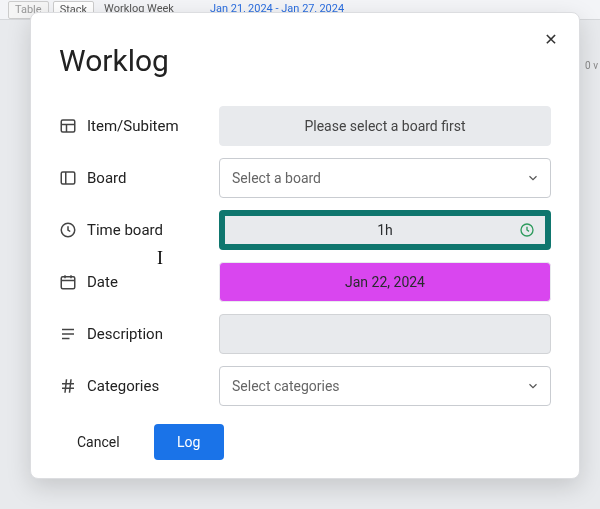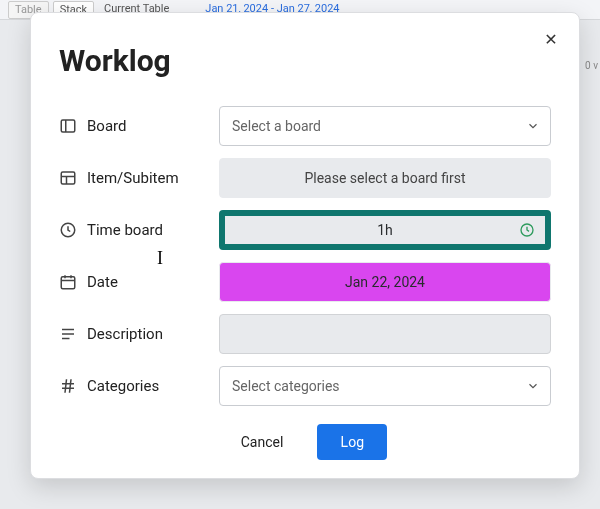--- a/index.html
+++ b/index.html
@@ -56,21 +56,21 @@
     top: 14px;
     right: 16px;
     width: 24px; height: 24px;
     display: flex; align-items: center; justify-content: center;
     cursor: pointer;
     color: #333;
     font-size: 16px;
   }
   .modal-title {
     font-size: 30px;
-    font-weight: 700;
+    font-weight: 400;
     color: #222;
     margin-bottom: 22px;
     margin-top: 6px;
   }
   .form {
     display: flex;
     flex-direction: column;
     gap: 0;
   }
   .form-row {
@@ -148,21 +148,21 @@
     top: 44px;
     pointer-events: none;
     color: #000;
     font-family: serif;
     font-size: 18px;
   }
   .form-row.time-row { position: relative; }
   .footer {
     margin-top: auto;
     display: flex;
-    justify-content: center;
+    justify-content: flex-start;
     align-items: center;
     gap: 16px;
     padding-top: 12px;
   }
   .btn {
     height: 36px;
     padding: 0 18px;
     border-radius: 4px;
     font-size: 14px;
     display: flex;
@@ -188,71 +188,71 @@
     margin-left: 26px;
   }
   svg { display: block; }
 </style>
 </head>
 <body>
 
 <div class="backdrop-top">
   <span class="bd-chip dim">Table</span>
   <span class="bd-chip">Stack</span>
-  <span class="bd-chip" style="border:none;background:transparent;">Current Table</span>
+  <span class="bd-chip" style="border:none;background:transparent;">Worklog Week</span>
   <span style="flex:0 0 20px"></span>
   <span class="bd-chip bd-date" style="border:none;background:transparent;">Jan 21, 2024 - Jan 27, 2024</span>
 </div>
 <div class="right-strip">0 v</div>
 
 <div class="modal">
   <div class="modal-close">
     <span>✕</span>
   </div>
 
   <h1 class="modal-title">Worklog</h1>
 
   <div class="form">
+
+    <div class="form-row">
+      <div class="label-cell">
+        <span class="label-icon">
+          <svg width="18" height="18" viewBox="0 0 24 24" fill="none" stroke="currentColor" stroke-width="2">
+              <rect x="3" y="4" width="18" height="16" rx="2"></rect>
+              <line x1="3" y1="10" x2="21" y2="10"></line>
+              <line x1="10" y1="10" x2="10" y2="20"></line>
+            </svg>
+        </span>
+        <span>Item/Subitem</span>
+      </div>
+      <div class="control-cell">
+        <div class="control disabled">
+          <span>Please select a board first</span>
+        </div>
+      </div>
+    </div>
 
     <div class="form-row">
       <div class="label-cell">
         <span class="label-icon">
           <svg width="18" height="18" viewBox="0 0 24 24" fill="none" stroke="currentColor" stroke-width="2">
               <rect x="3" y="4" width="18" height="16" rx="2"></rect>
               <line x1="9" y1="4" x2="9" y2="20"></line>
             </svg>
         </span>
         <span>Board</span>
       </div>
       <div class="control-cell">
         <div class="control placeholder">
           <span>Select a board</span>
           <span class="chev">
             <svg width="14" height="14" viewBox="0 0 24 24" fill="none" stroke="currentColor" stroke-width="2">
                 <polyline points="6 9 12 15 18 9"></polyline>
               </svg>
           </span>
-        </div>
-      </div>
-    </div>
-
-    <div class="form-row">
-      <div class="label-cell">
-        <span class="label-icon">
-          <svg width="18" height="18" viewBox="0 0 24 24" fill="none" stroke="currentColor" stroke-width="2">
-              <rect x="3" y="4" width="18" height="16" rx="2"></rect>
-              <line x1="3" y1="10" x2="21" y2="10"></line>
-              <line x1="10" y1="10" x2="10" y2="20"></line>
-            </svg>
-        </span>
-        <span>Item/Subitem</span>
-      </div>
-      <div class="control-cell">
-        <div class="control disabled">
-          <span>Please select a board first</span>
         </div>
       </div>
     </div>
 
     <div class="form-row time-row">
       <div class="label-cell">
         <span class="label-icon">
           <svg width="18" height="18" viewBox="0 0 24 24" fill="none" stroke="currentColor" stroke-width="2">
               <circle cx="12" cy="12" r="9"></circle>
               <polyline points="12 7 12 12 15 14"></polyline>

